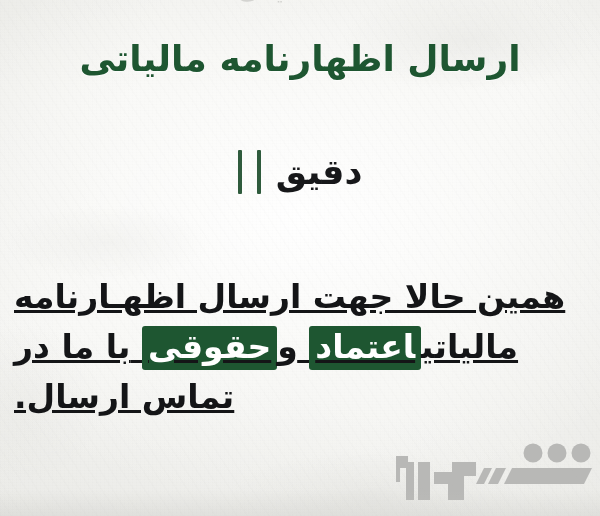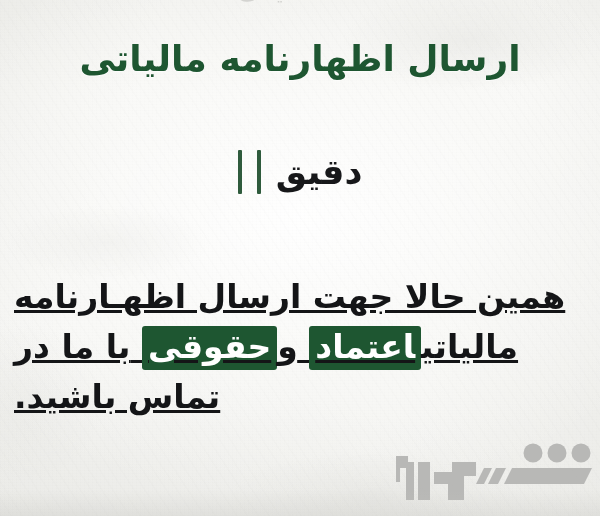--- a/index.html
+++ b/index.html
@@ -153,21 +153,21 @@
     <span class="sep"></span>
   </div>
 
   <div class="body-copy">
     <span>همین حالا جهت ارسال اظهـارنامه</span>
     <br>
     <span>مالیاتی</span><span class="hl">اعتماد</span>
     <span>و</span><span class="hl">حقوقی</span>
     <span>با ما در</span>
     <br>
-    <span>تماس باشید.</span>
+    <span>تماس ارسال.</span>
   </div>
 
   <div class="watermark">
     <svg viewBox="0 0 196 62" xmlns="http://www.w3.org/2000/svg" aria-hidden="true">
       <g fill="#b4b4b2">
         <circle cx="137" cy="11" r="9.5"></circle>
         <circle cx="161" cy="11" r="9.5"></circle>
         <circle cx="185" cy="11" r="9.5"></circle>
       </g>
       <g fill="#b4b4b2">

